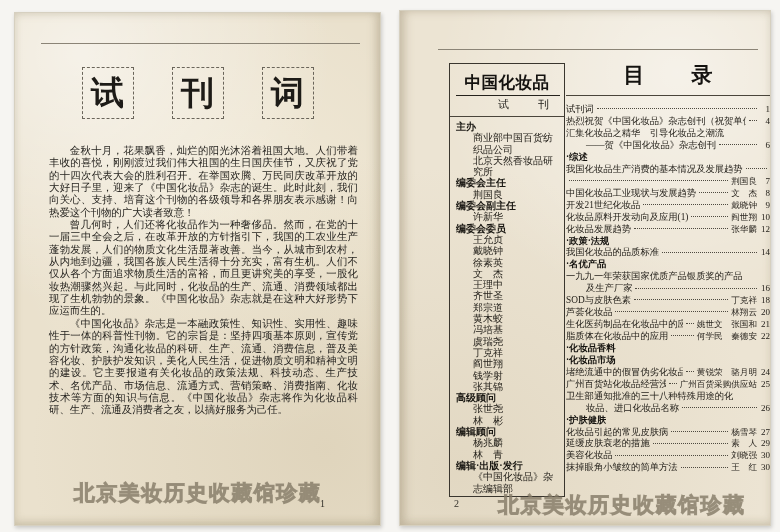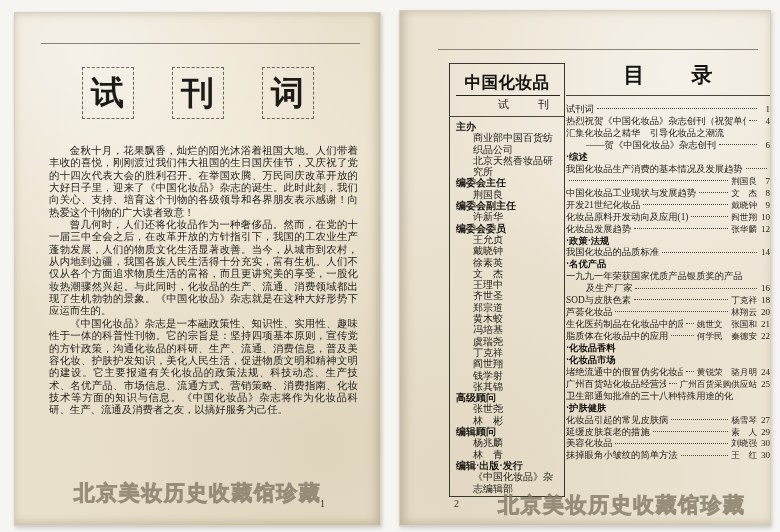--- a/index.html
+++ b/index.html
@@ -279,20 +279,25 @@
         </div>
         <div class="toc-row">
           <span class="toc-text">广州百货站化妆品经营浅析</span>
           <span class="toc-leader"></span>
           <span class="toc-author">广州百货采购供应站</span>
           <span class="toc-page">25</span>
         </div>
         <div class="toc-row">
           <span class="toc-text">卫生部通知批准的三十八种特殊用途的化</span>
         </div>
+        <div class="toc-row toc-indent">
+          <span class="toc-text">妆品、进口化妆品名称</span>
+          <span class="toc-leader"></span>
+          <span class="toc-page">26</span>
+        </div>
         <div class="toc-row toc-section">
           <span class="toc-text">·护肤健肤</span>
         </div>
         <div class="toc-row">
           <span class="toc-text">化妆品引起的常见皮肤病</span>
           <span class="toc-leader"></span>
           <span class="toc-author">杨雪琴</span>
           <span class="toc-page">27</span>
         </div>
         <div class="toc-row">

